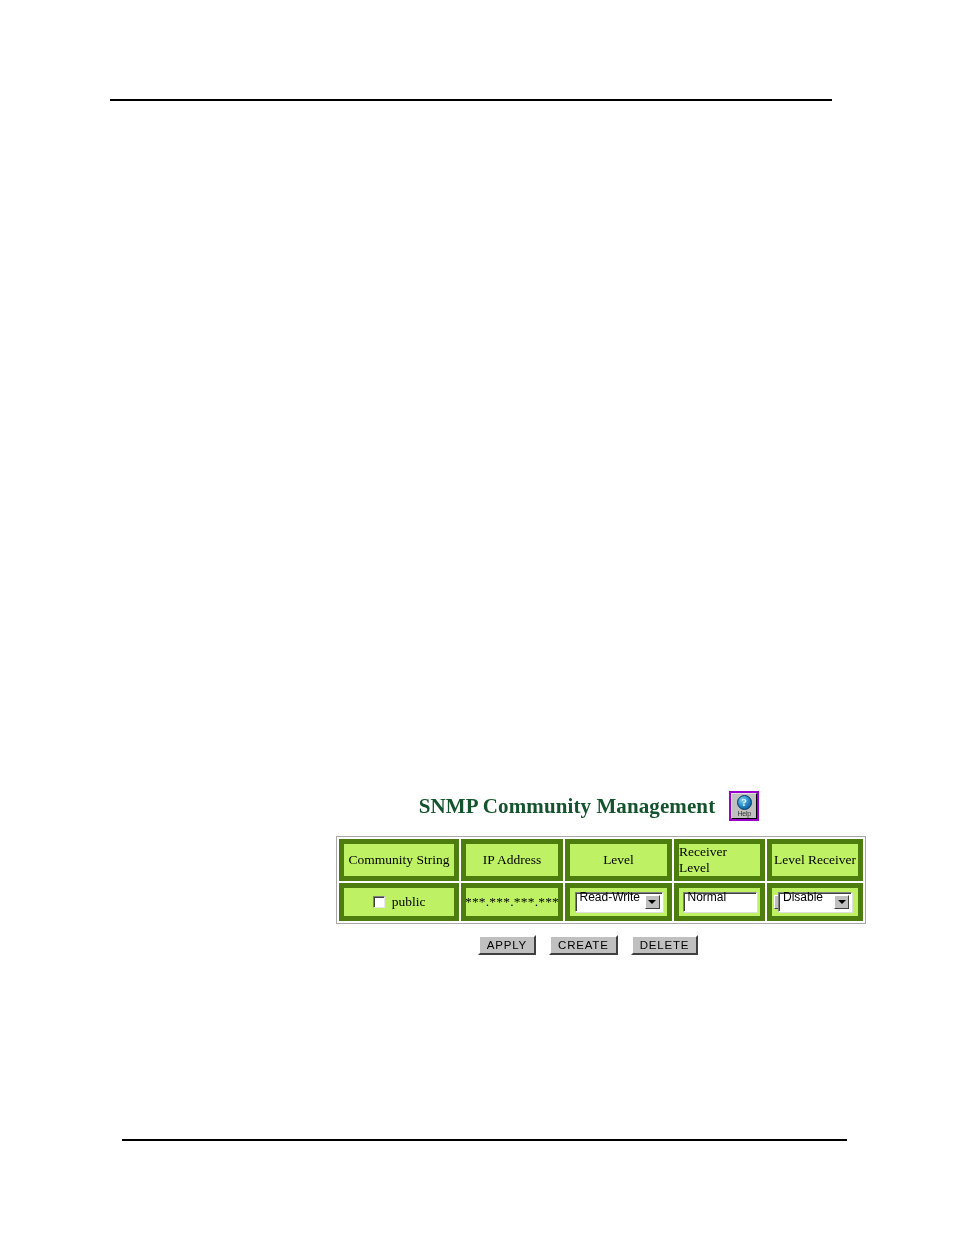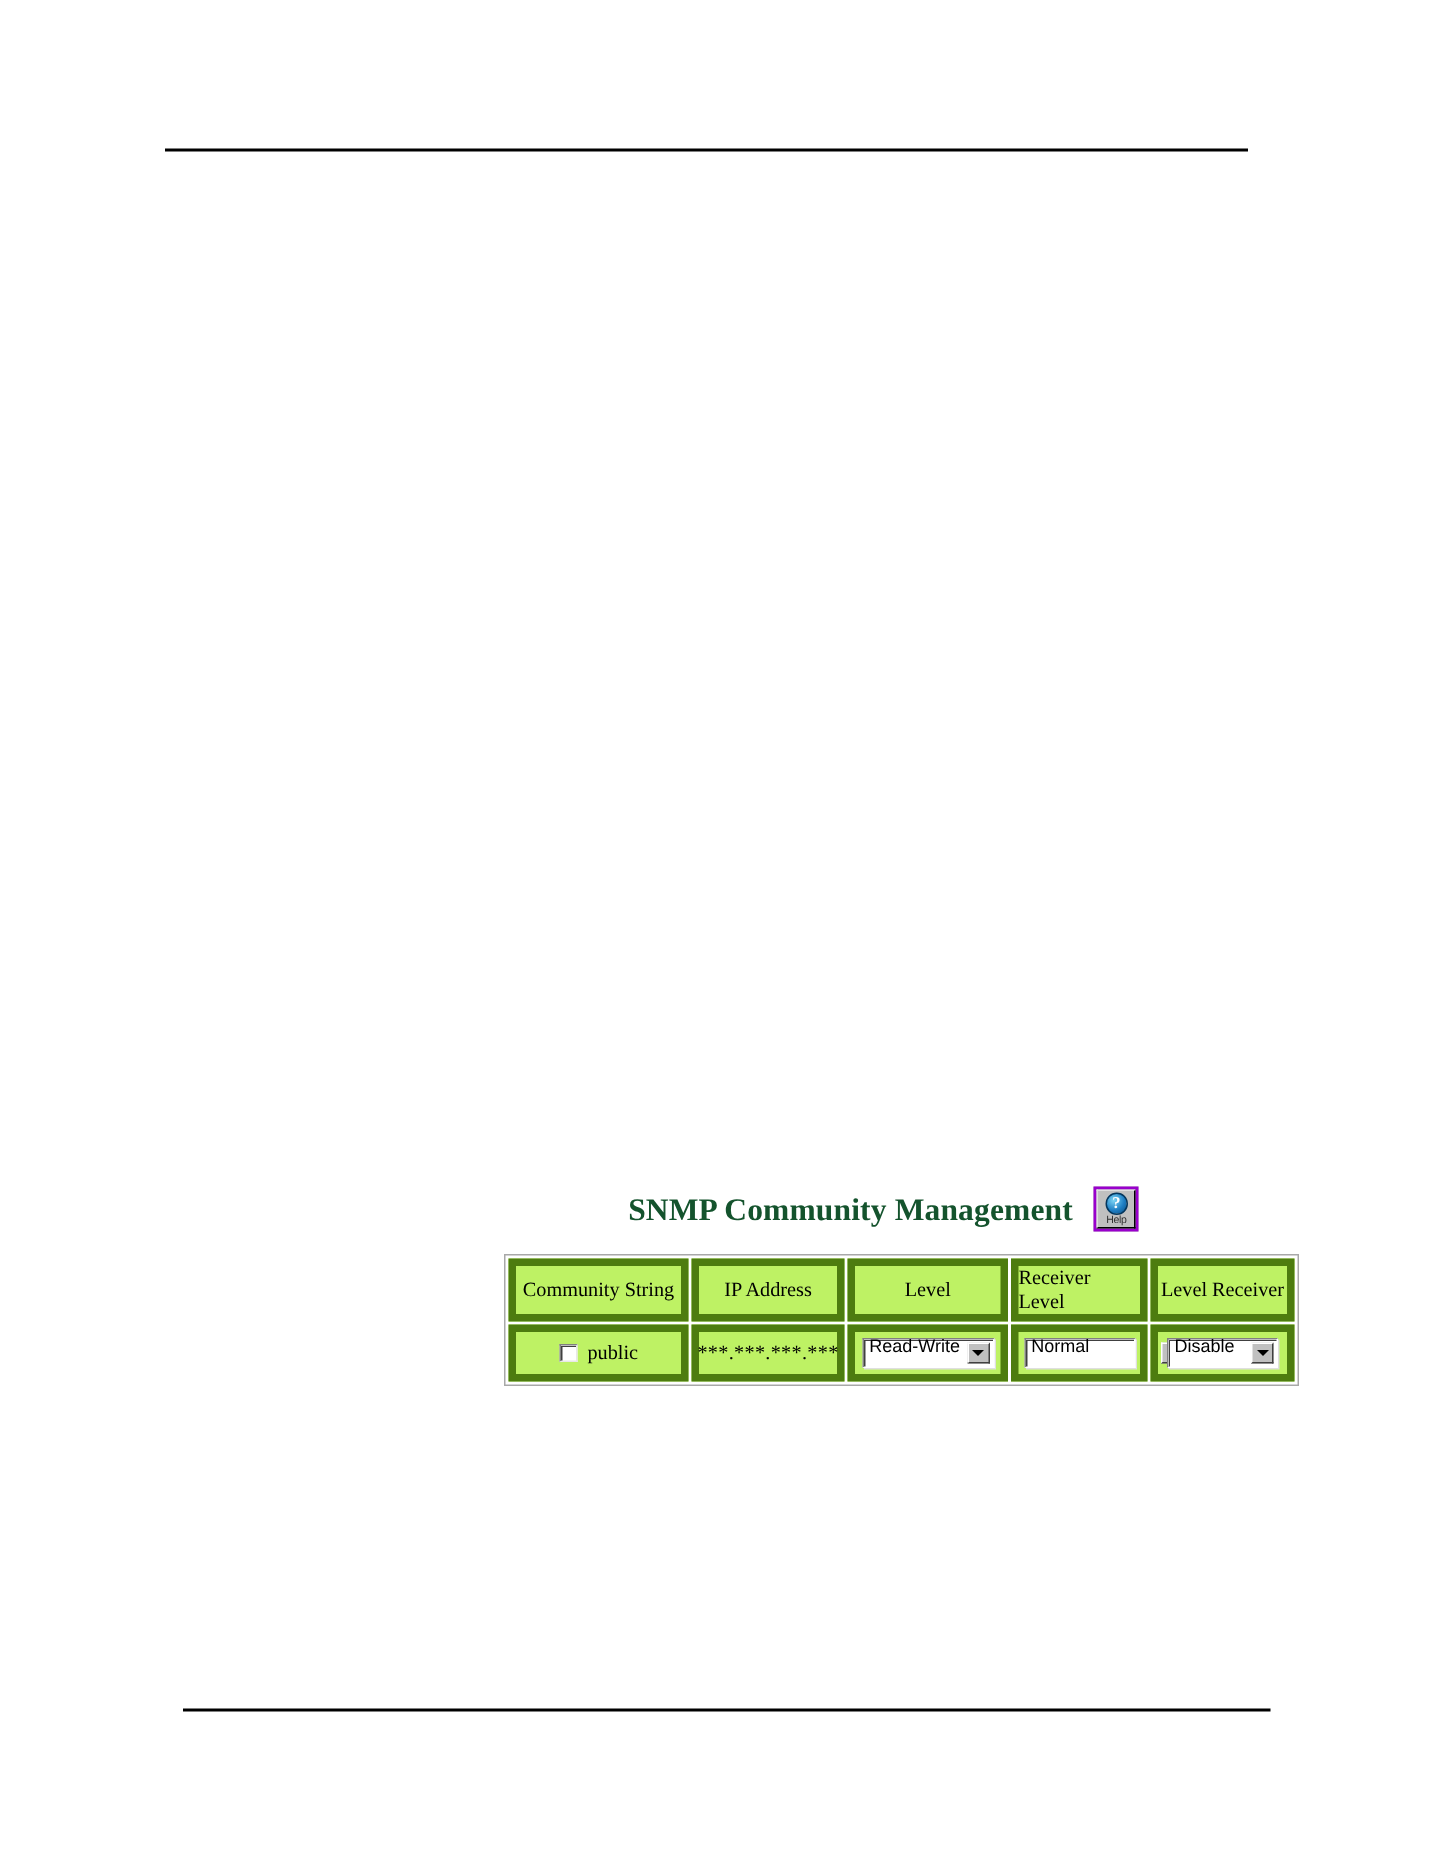--- a/index.html
+++ b/index.html
@@ -349,14 +349,19 @@
               <span class="sel-arrow">
                   <span class="tri"></span>
                 </span>
             </span>
           </div>
         </td>
       </tr>
     </tbody>
   </table>
 
+  <div class="button-bar">
+    <button class="win-button">APPLY</button>
+    <button class="win-button">CREATE</button>
+    <button class="win-button">DELETE</button>
+  </div>
 
 </div>
 
 </body></html>

